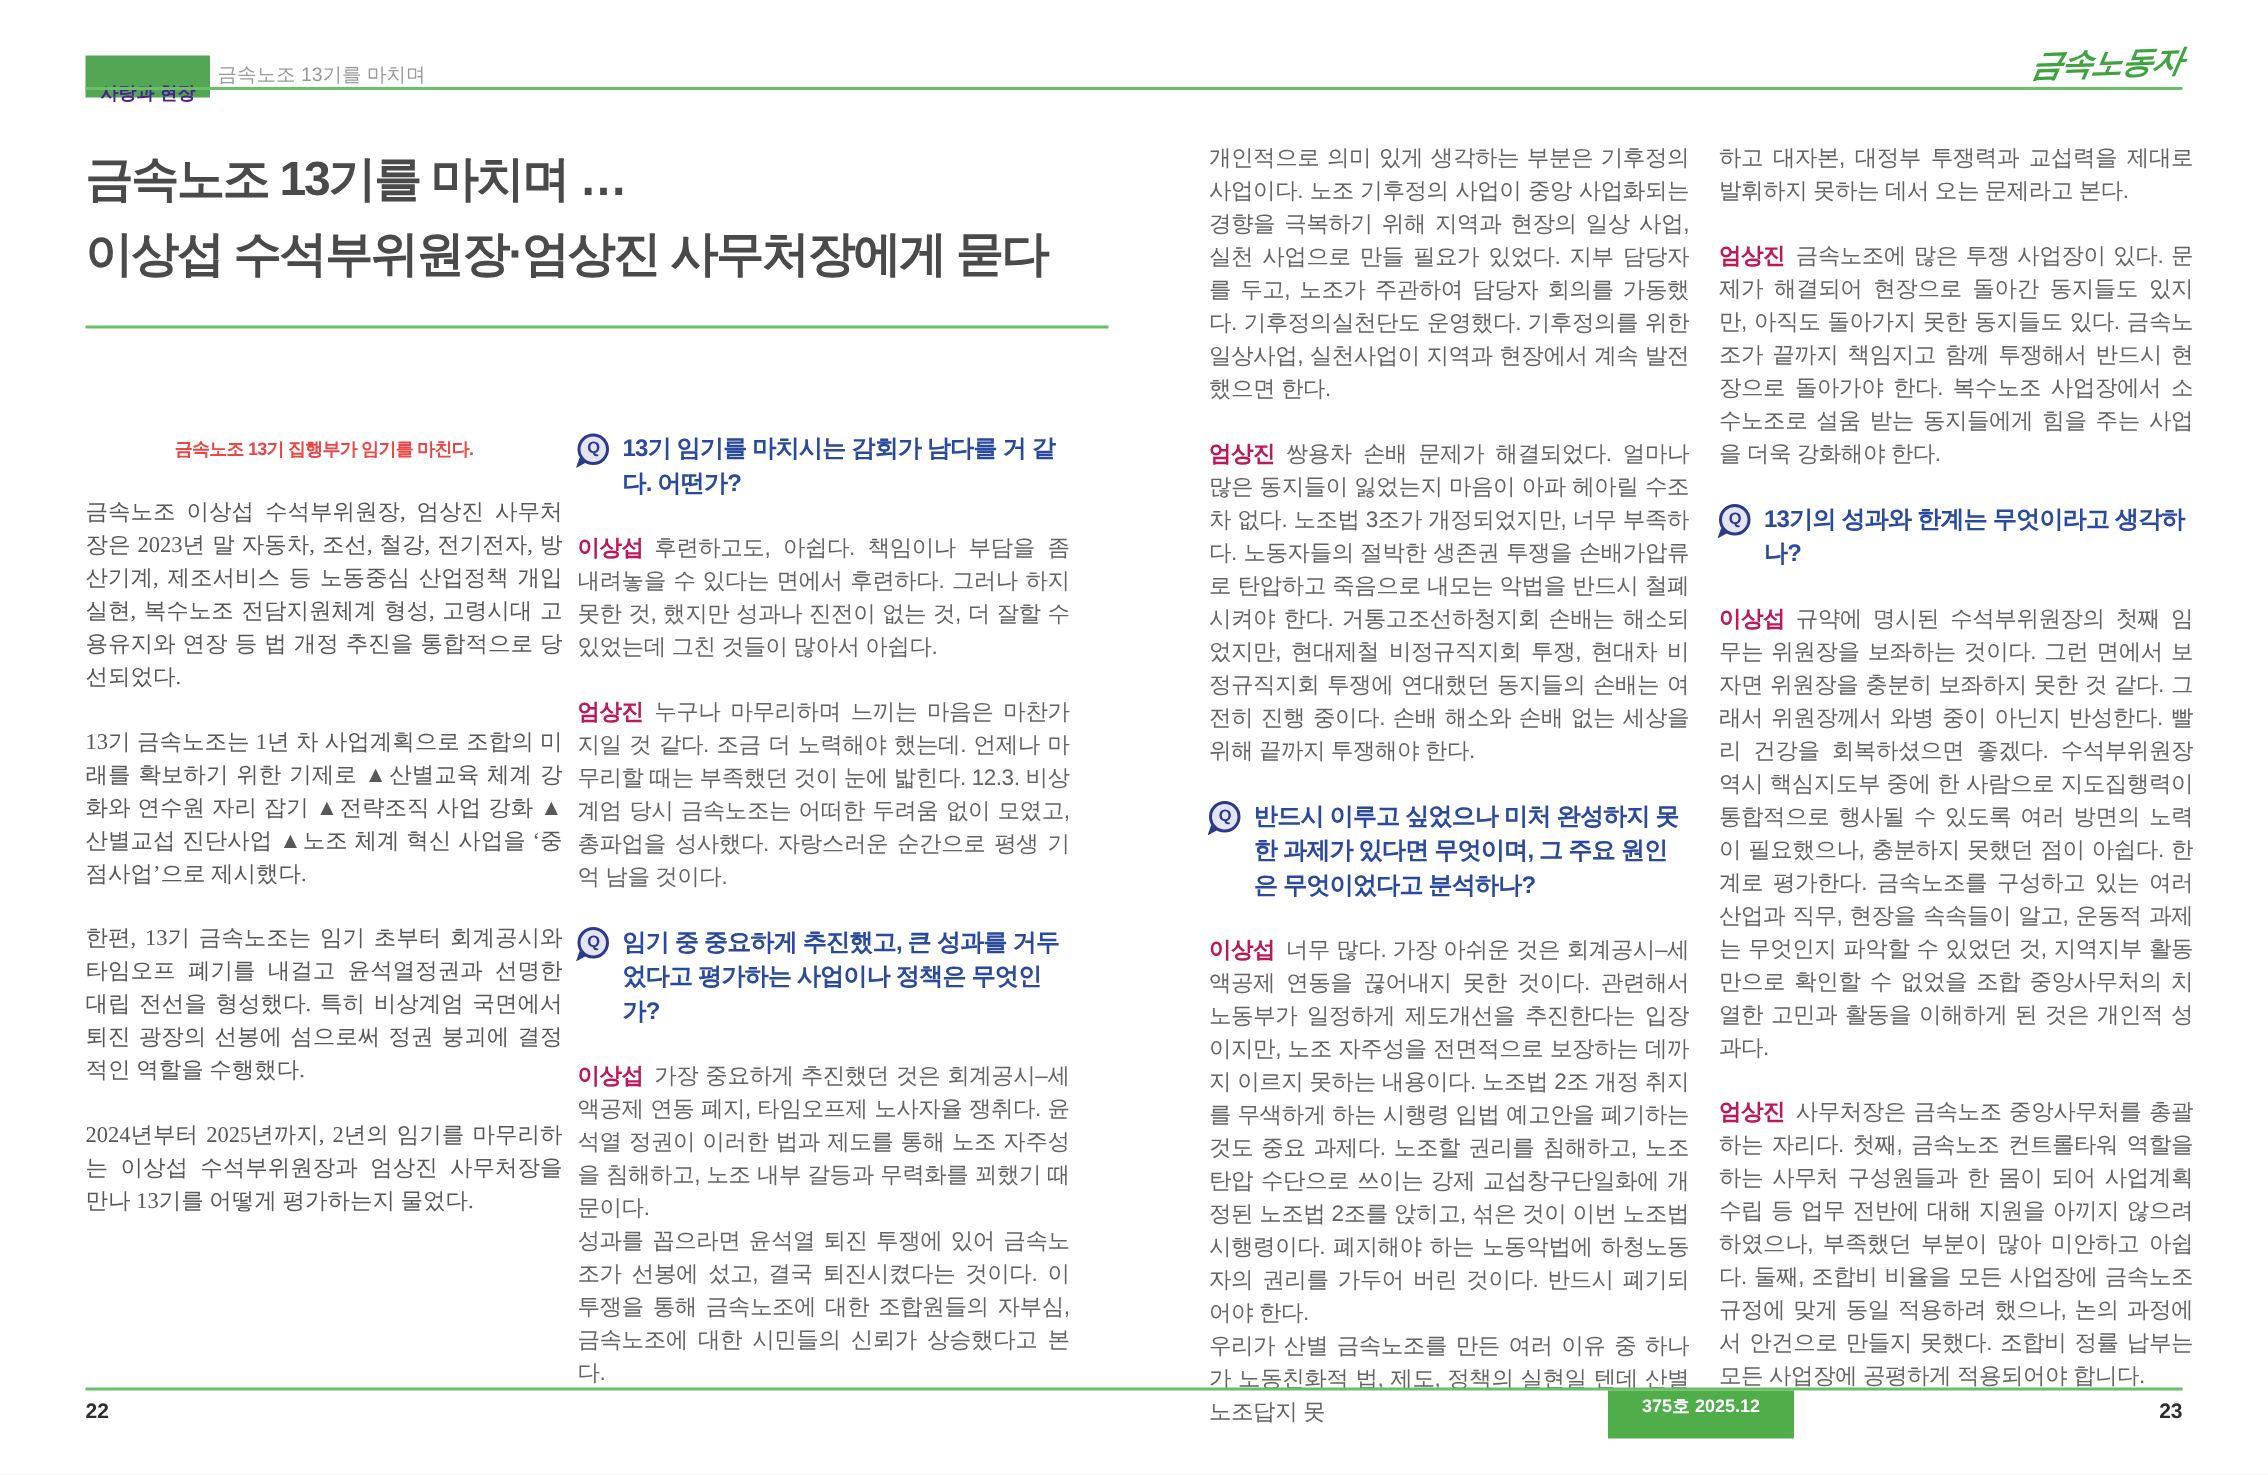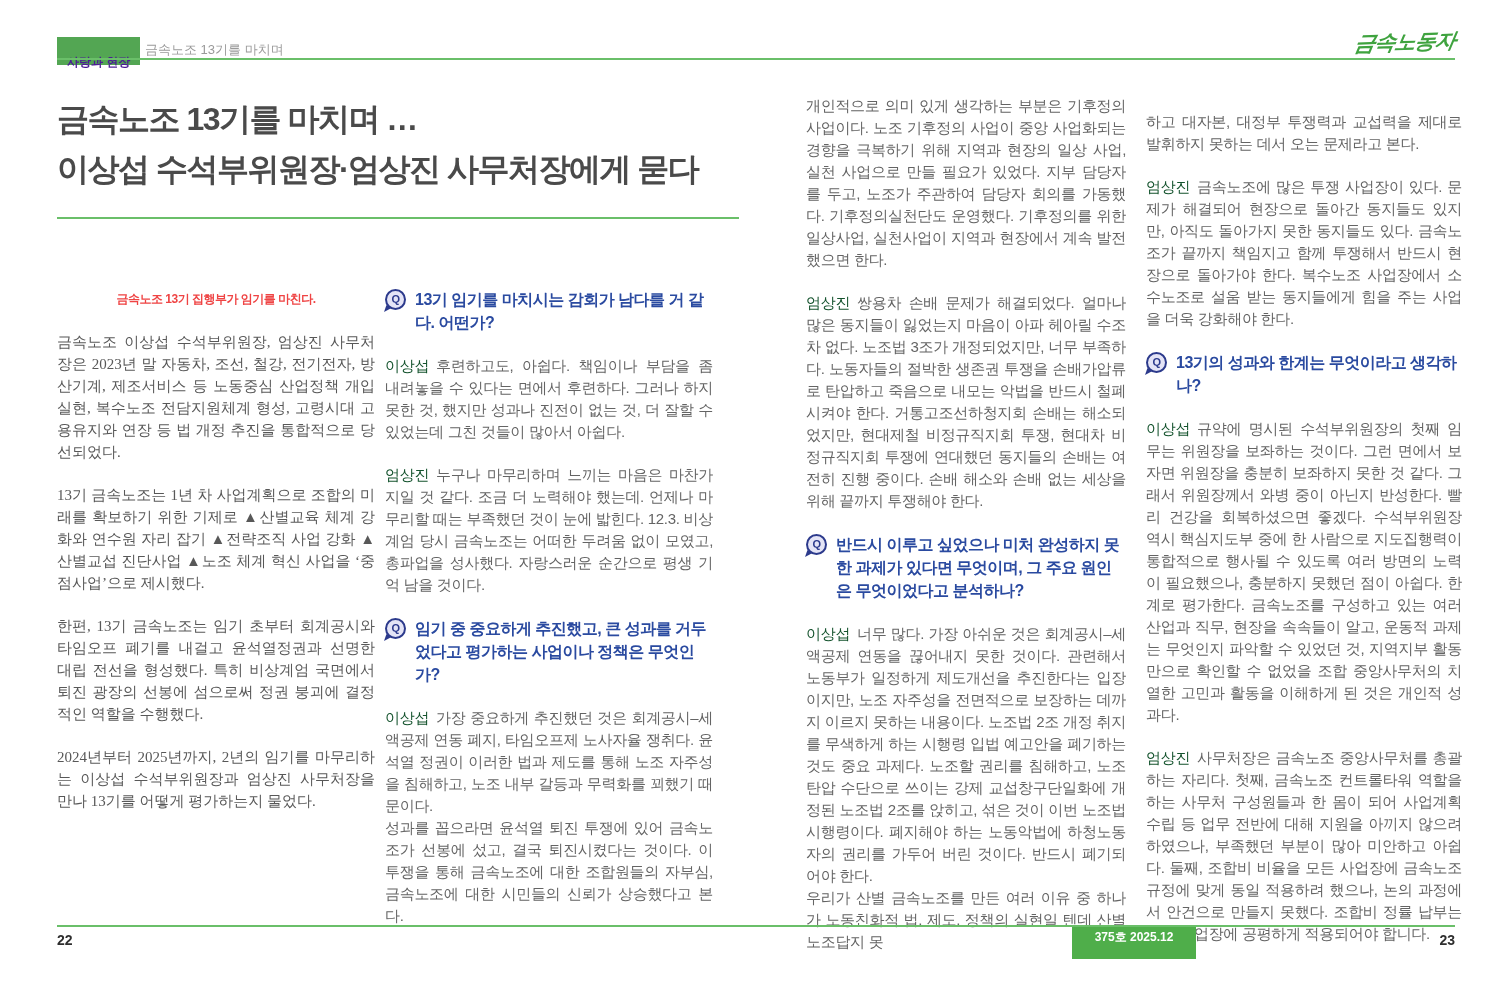--- a/index.html
+++ b/index.html
@@ -37,21 +37,21 @@
   }
   .title-rule {
     position:absolute; left:57px; top:217px; width:682px; height:2px; background:#6abf69;
   }
 
   
   .col { position:absolute; text-align:justify; }
   .col1 { left:57px;   top:288px; width:318px; }
   .col2 { left:385px;  top:288px; width:328px; }
   .col3 { left:806px;  top:95px;  width:320px; }
-  .col4 { left:1146px; top:111px;  width:316px; }
+  .col4 { left:1146px; top:95px;  width:316px; }
 
   .lede-heading {
     color:#ef4444; font-size:12px; font-weight:bold; line-height:22px;
     margin-bottom:21px; text-align:center; letter-spacing:-0.5px;
   }
   .lede {
     font-family:"Liberation Serif","DejaVu Serif",serif;
     color:#585858; font-size:15px; line-height:22px; margin-bottom:21px;
   }
   .lede:last-child { margin-bottom:0; }
@@ -70,21 +70,21 @@
   .qicon::after {
     content:""; position:absolute; left:-3px; bottom:-4px; width:7px; height:7px;
     background:#2c3a8c; clip-path:polygon(0 100%, 100% 45%, 35% 0);
   }
   .answer {
     color:#646464; font-size:15px; line-height:22px; margin-bottom:21px;
     letter-spacing:-0.3px;
   }
   .answer p { margin:0; }
   .answer:last-child { margin-bottom:0; }
-  .speaker { color:#14532d; font-weight:normal; margin-right:7px; }
+  .speaker { color:#be185d; font-weight:bold; margin-right:7px; }
 
   
   .footer-rule {
     position:absolute; left:57px; top:925px; width:1398px; height:2px; background:#6abf69;
   }
   .pagenum {
     position:absolute; top:932px; color:#2e2e2e; font-size:14px; font-weight:600;
   }
   .pagenum.left  { left:57px; }
   .pagenum.right { right:57px; }

